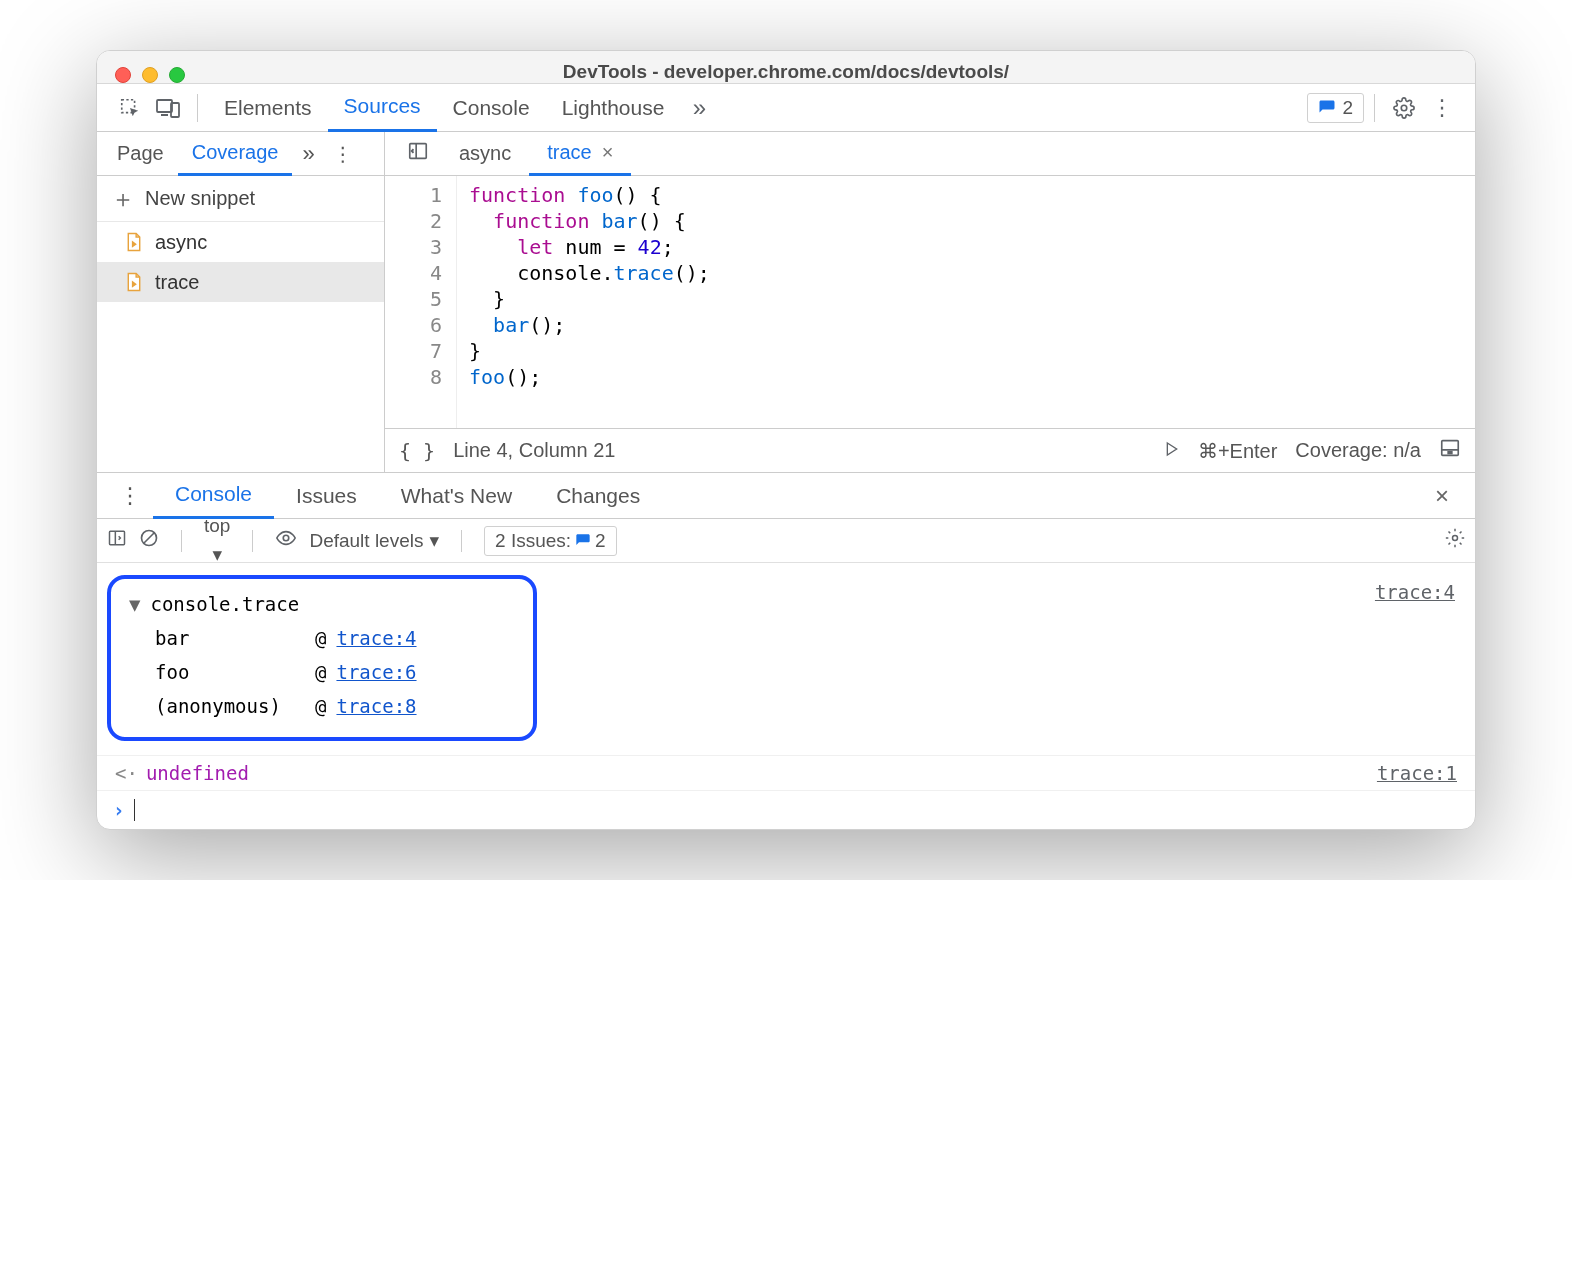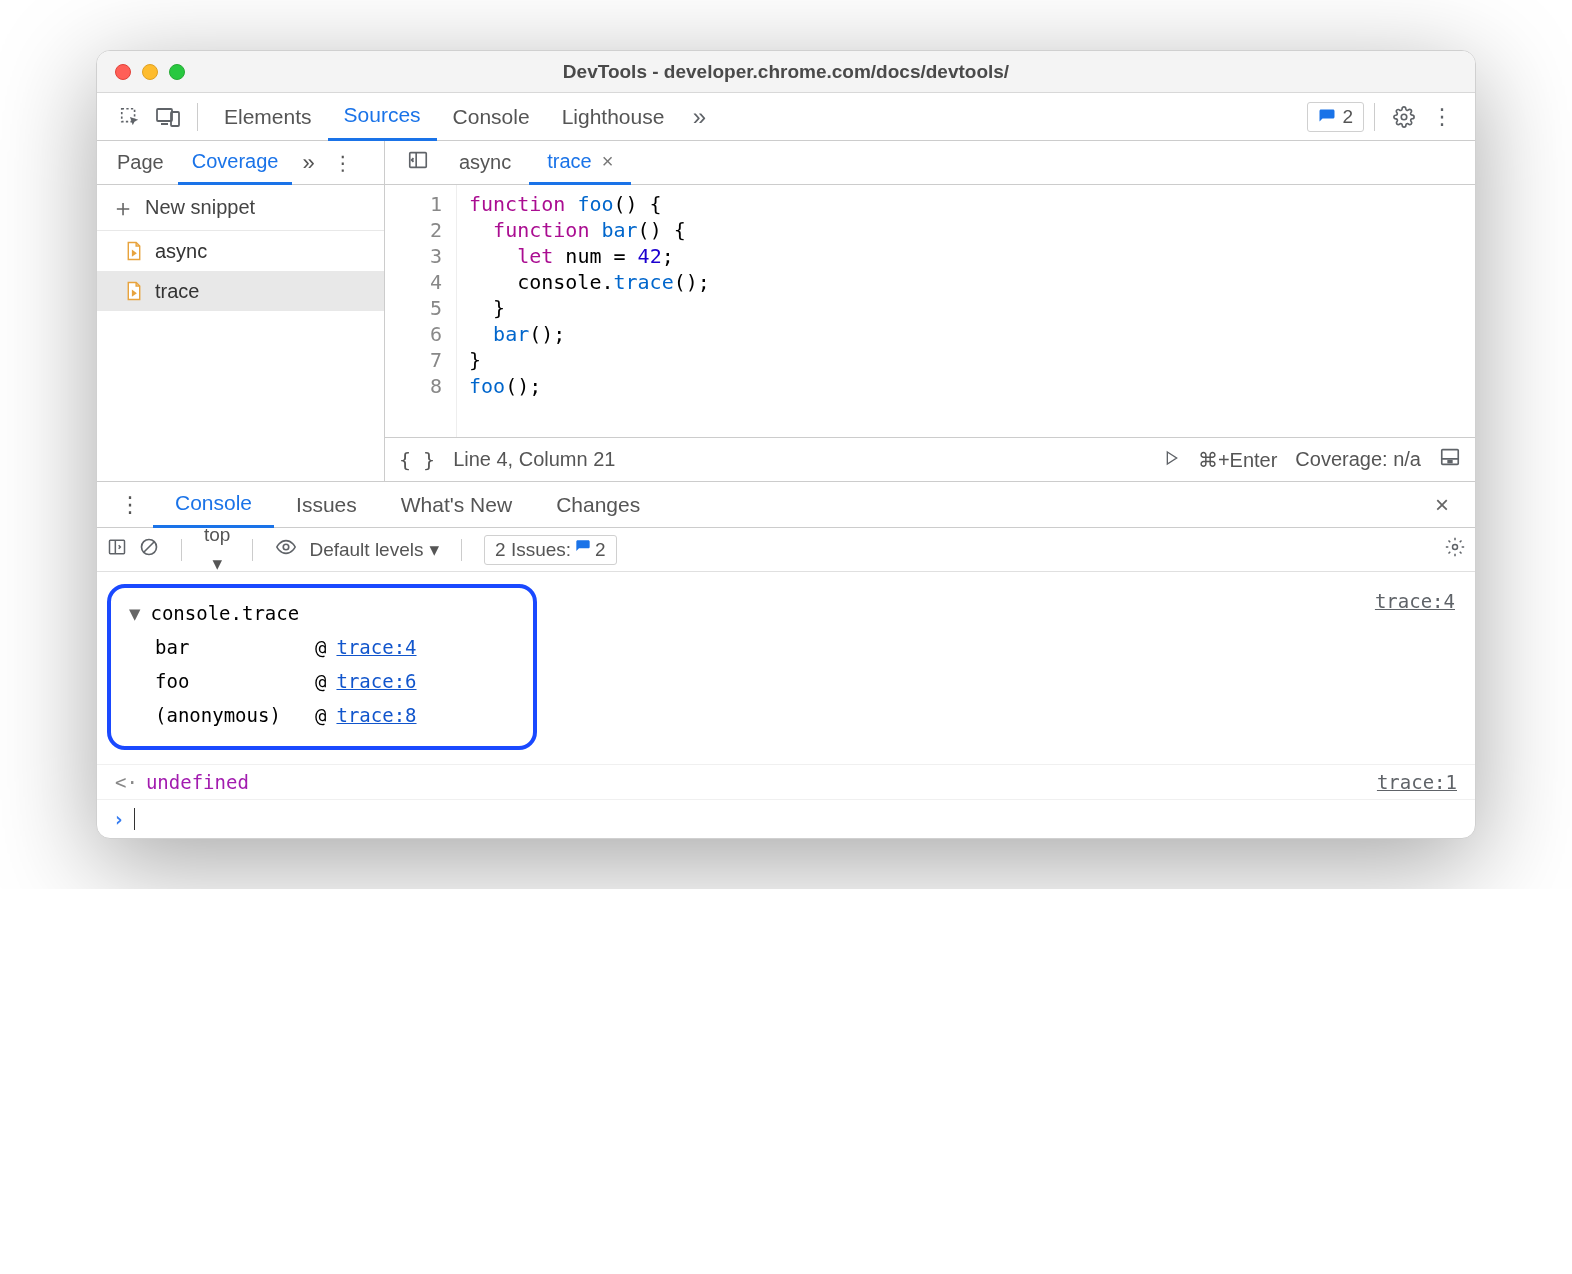--- a/index.html
+++ b/index.html
@@ -15,24 +15,24 @@
   padding: 50px;
 }
 .window {
   width: 1380px;
   background: #fff;
   border-radius: 14px;
   overflow: hidden;
   border: 1px solid #d0d0d0;
 }
 .titlebar {
-  height: 42px;
+  height: 33px;
   background: #f4f4f4;
   display: flex;
-  align-items: center;
+  align-items: flex-end;
   padding: 0 18px;
   border-bottom: 1px solid #d8d8d8;
   position: relative;
 }
 .traffic { display: flex; gap: 11px; }
 .traffic span { width: 16px; height: 16px; border-radius: 50%; }
 .tr-red { background: #ff5f57; border: 1px solid #e14239; }
 .tr-yel { background: #febc2e; border: 1px solid #dfa023; }
 .tr-grn { background: #28c840; border: 1px solid #27aa35; }
 .title { position: absolute; left: 0; right: 0; text-align: center; font-size: 19px; font-weight: 600; color: #4a4a4a; pointer-events: none; }
@@ -79,21 +79,21 @@
 .ed-status { height: 44px; display: flex; align-items: center; border-top: 1px solid #ccc; padding: 0 14px; font-size: 20px; color: #555; gap: 18px; }
 .ed-status .sp { flex: 1; }
 
 .drawer { border-top: 1px solid #ccc; }
 .drawer-tabs { height: 46px; display: flex; align-items: center; border-bottom: 1px solid #ccc; padding: 0 10px; font-size: 21px; color: #555; }
 .dtab { padding: 0 22px; height: 46px; display: flex; align-items: center; }
 .dtab.active { color: #1a73e8; border-bottom: 3px solid #1a73e8; }
 .console-toolbar { height: 44px; display: flex; align-items: center; padding: 0 10px; border-bottom: 1px solid #e0e0e0; font-size: 19px; color: #555; gap: 12px; }
 .filter-box { flex: 0 0 270px; height: 30px; border: 1px solid #ccc; border-radius: 3px; padding: 0 8px; color: #888; display: flex; align-items: center; }
 .levels { display: flex; align-items: center; gap: 6px; }
-.issues-pill { display: flex; border: 1px solid #d0d0d0; border-radius: 3px; padding: 3px 10px; gap: 4px; }
+.issues-pill { display: flex; align-items: center; border: 1px solid #d0d0d0; border-radius: 3px; padding: 3px 10px; gap: 4px; }
 
 .console-body { font-family: Menlo, Consolas, monospace; font-size: 19px; }
 .c-line { display: flex; padding: 6px 18px; border-bottom: 1px solid #f0f0f0; }
 .src-link { margin-left: auto; text-decoration: underline; color: #5f6368; }
 .trace-box { border: 4px solid #1a49ff; border-radius: 18px; padding: 8px 18px 14px 18px; width: 430px; margin: 12px 10px 14px 10px; }
 .trace-box .row { display: flex; gap: 10px; padding: 6px 0; align-items: baseline; }
 .trace-box .caller { width: 150px; }
 .link { color: #1155cc; text-decoration: underline; }
 .undef { color: #a21caf; }
 .prompt-row { display: flex; align-items: center; padding: 8px 16px; gap: 10px; color: #1a73e8; }

